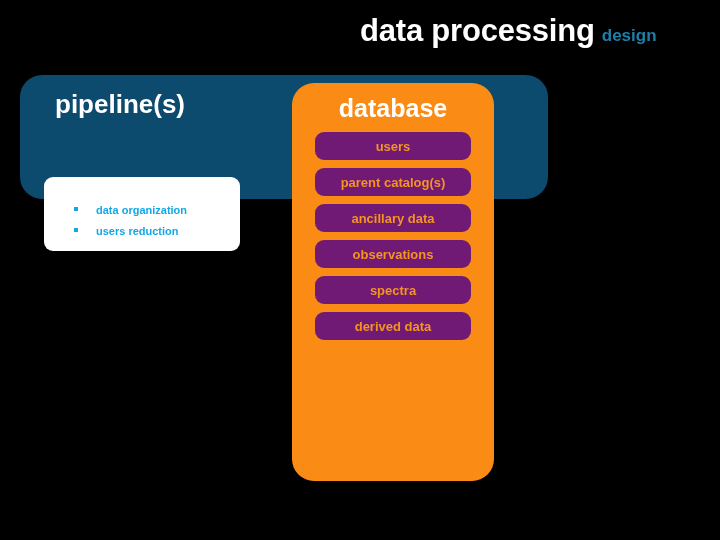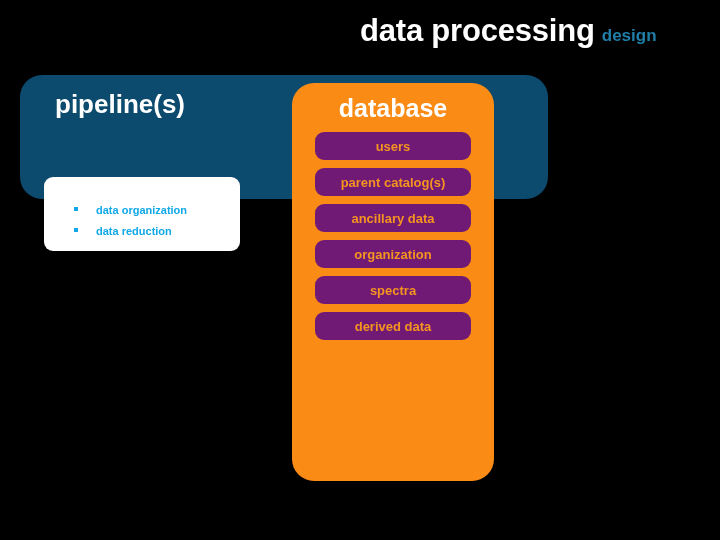--- a/index.html
+++ b/index.html
@@ -155,39 +155,39 @@
     <span id="title-main">data processing</span><span id="title-sub">design</span>
   </div>
 
   <div id="pipeline-panel">
     <div id="pipeline-title">pipeline(s)</div>
     <div id="pipeline-list-box">
       <div class="bullet-row">
         <span class="bullet-mark"></span><span class="bullet-text">data organization</span>
       </div>
       <div class="bullet-row">
-        <span class="bullet-mark"></span><span class="bullet-text">data reduction</span>
+        <span class="bullet-mark"></span><span class="bullet-text">users reduction</span>
       </div>
     </div>
   </div>
 
   <div id="database-panel">
     <div id="database-title">database</div>
     <div id="database-items">
       <div class="db-item">
           <span>users</span>
         </div>
       <div class="db-item">
           <span>parent catalog(s)</span>
         </div>
       <div class="db-item">
           <span>ancillary data</span>
         </div>
       <div class="db-item">
-          <span>organization</span>
+          <span>observations</span>
         </div>
       <div class="db-item">
           <span>spectra</span>
         </div>
       <div class="db-item">
           <span>derived data</span>
         </div>
     </div>
   </div>
 

